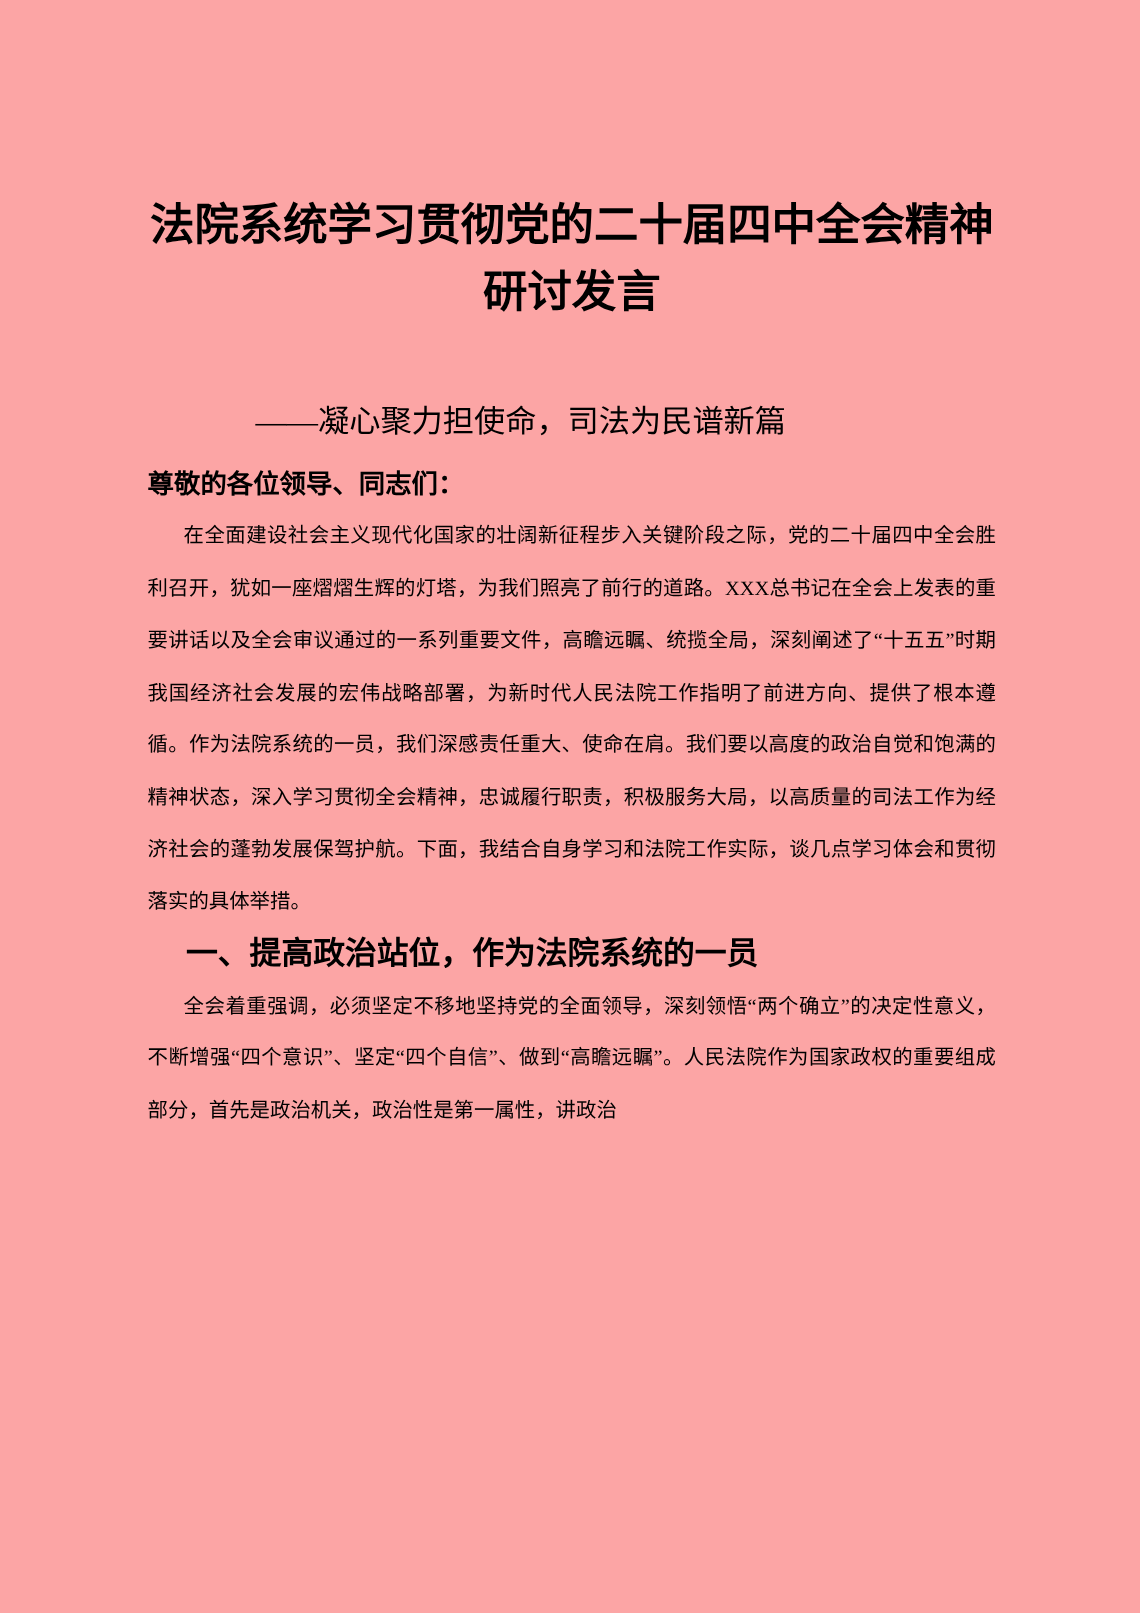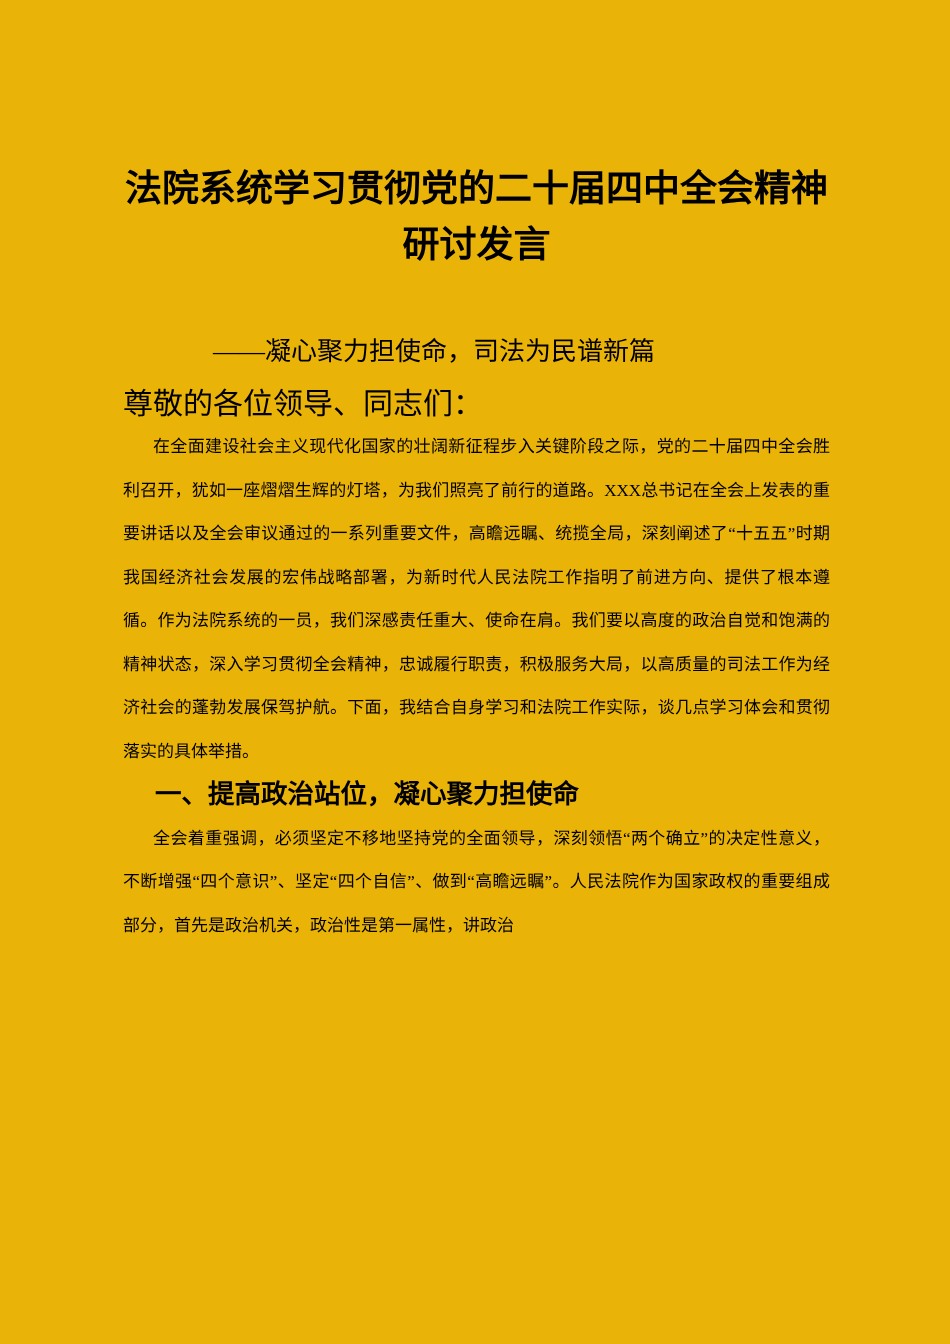--- a/index.html
+++ b/index.html
@@ -13,42 +13,43 @@
     height: 1344px;
     overflow: hidden;
     color: #000000;
     font-family: "Liberation Serif", "DejaVu Serif", serif;
   }
   .page {
     box-sizing: border-box;
     width: 950px;
     height: 1344px;
     padding: 161px 120px 0 123px;
-    background: #eab308;
+    background: #fca5a5;
   }
   .doc-title {
     margin: 0;
     font-size: 37px;
     line-height: 56px;
     font-weight: 700;
     text-align: center;
     font-family: "Liberation Serif", "DejaVu Serif", serif;
     letter-spacing: 0;
   }
   .doc-subtitle {
     margin: 57px 0 0 90px;
     font-size: 26px;
     line-height: 43.5px;
     font-weight: 400;
   }
   .salutation {
     margin: 8px 0 0 0;
-    font-size: 30px;
+    font-size: 22px;
     line-height: 43.5px;
     text-indent: 0;
+    font-weight: bold;
   }
   .para {
     margin: 0;
     font-size: 17px;
     line-height: 43.5px;
     text-align: justify;
     text-indent: 30px;
     word-break: normal;
   }
   .section-heading {
@@ -73,17 +74,17 @@
 
 <div class="page">
   <h1 class="doc-title">法院系统学习贯彻党的二十届四中全会精神研讨发言</h1>
 
   <p class="doc-subtitle">——凝心聚力担使命，司法为民谱新篇</p>
 
   <p class="salutation">尊敬的各位领导、同志们：</p>
 
   <p class="para">在全面建设社会主义现代化国家的壮阔新征程步入关键阶段之际，党的二十届四中全会胜利召开，犹如一座熠熠生辉的灯塔，为我们照亮了前行的道路。XXX总书记在全会上发表的重要讲话以及全会审议通过的一系列重要文件，高瞻远瞩、统揽全局，深刻阐述了“十五五”时期我国经济社会发展的宏伟战略部署，为新时代人民法院工作指明了前进方向、提供了根本遵循。作为法院系统的一员，我们深感责任重大、使命在肩。我们要以高度的政治自觉和饱满的精神状态，深入学习贯彻全会精神，忠诚履行职责，积极服务大局，以高质量的司法工作为经济社会的蓬勃发展保驾护航。下面，我结合自身学习和法院工作实际，谈几点学习体会和贯彻落实的具体举措。</p>
 
-  <h2 class="section-heading">一、提高政治站位，凝心聚力担使命</h2>
+  <h2 class="section-heading">一、提高政治站位，作为法院系统的一员</h2>
 
 
   <p class="para">全会着重强调，必须坚定不移地坚持党的全面领导，深刻领悟“两个确立”的决定性意义，不断增强“四个意识”、坚定“四个自信”、做到“高瞻远瞩”。人民法院作为国家政权的重要组成部分，首先是政治机关，政治性是第一属性，讲政治</p>
 </div>
 
 </body></html>

